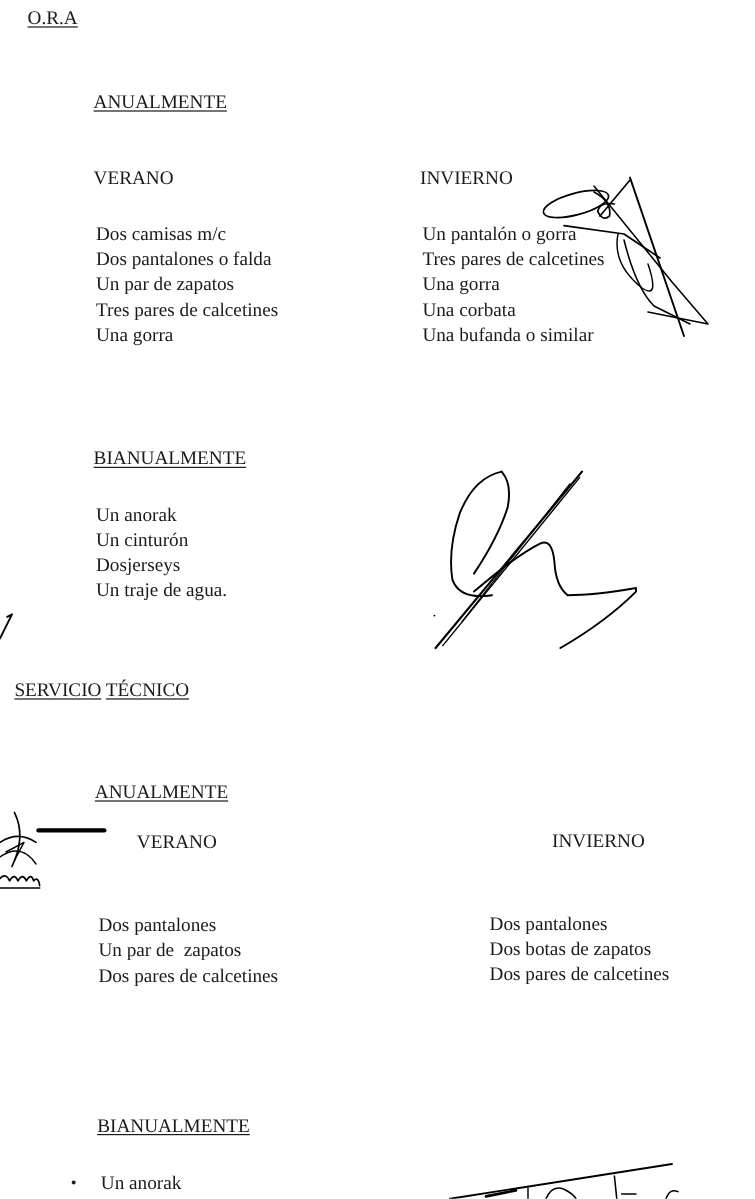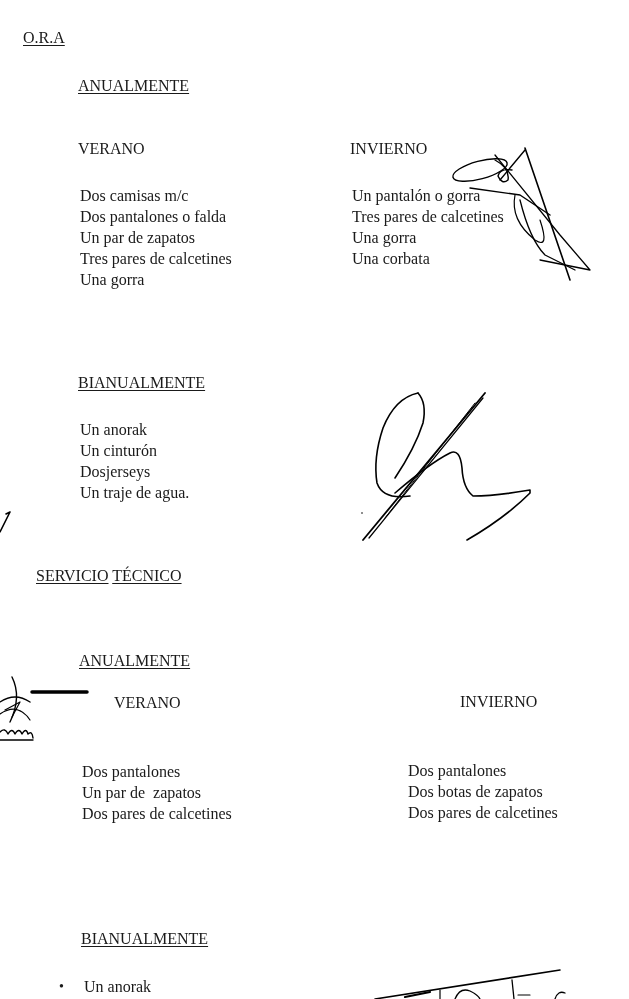--- a/index.html
+++ b/index.html
@@ -23,39 +23,40 @@
     .sig { position: absolute; overflow: visible; }
     .sig path, .sig line, .sig ellipse { fill: none; stroke: #000; stroke-linecap: round; stroke-linejoin: round; }
     .bullet-list li { position: relative; }
     .bullet-list li .dot {
       position: absolute; left: -25px; top: 0; font-size: 14px;
     }
   </style>
 </head>
 <body>
 
-<div class="abs u" style="left:23px; top:29px;">O.R.A</div>
+<div class="abs u" style="left:23px; top:7px;">O.R.A</div>
 
 <div class="abs u" style="left:78px; top:77px;">ANUALMENTE</div>
 
 <div class="abs" style="left:78px; top:140px;">VERANO</div>
 <ul class="list" style="left:78px; top:183px;">
   <li>Dos camisas m/c</li>
   <li>Dos pantalones o falda</li>
   <li>Un par de zapatos</li>
   <li>Tres pares de calcetines</li>
   <li>Una gorra</li>
 </ul>
 
 <div class="abs" style="left:350px; top:140px;">INVIERNO</div>
 <ul class="list" style="left:350px; top:183px;">
   <li>Un pantalón o gorra</li>
   <li>Tres pares de calcetines</li>
   <li>Una gorra</li>
   <li>Una corbata</li>
+  <li>Una bufanda o similar</li>
 </ul>
 
 <svg class="sig" style="left:440px; top:140px;" width="170" height="150" viewBox="0 0 170 150">
   <ellipse cx="40" cy="30" rx="28" ry="9" transform="rotate(-15 40 30)" stroke-width="1.4"></ellipse>
   <path d="M55 20 Q70 28 68 40 Q62 45 58 36 Q60 28 72 30" stroke-width="1.4"></path>
   <path d="M85 10 L60 40" stroke-width="1.4"></path>
   <path d="M30 48 L80 55 L110 75" stroke-width="1.4"></path>
   <path d="M85 8 L130 140" stroke-width="1.6"></path>
   <path d="M55 15 L120 95 L150 130 L100 120" stroke-width="1.3"></path>
   <path d="M80 60 Q90 100 105 115 L135 130" stroke-width="1.3"></path>
@@ -77,21 +78,21 @@
   <path d="M128 10 L14 150" stroke-width="1.2"></path>
   <path d="M120 15 L30 130" stroke-width="1.0"></path>
   <path d="M40 105 Q75 75 95 65 Q105 60 107 80 Q108 100 118 108 Q140 108 175 102 L175 105 Q150 130 112 152" stroke-width="1.6"></path>
   <circle cx="7" cy="125" r="0.8" fill="#000" stroke="none"></circle>
 </svg>
 
 <svg class="sig" style="left:0px; top:508px;" width="14" height="28" viewBox="0 0 14 28">
   <path d="M0 24 L10 4 M10 4 L6 6" stroke-width="1.6"></path>
 </svg>
 
-<div class="abs" style="left:36px; top:567px;">
+<div class="abs" style="left:12px; top:567px;">
   <span class="u">SERVICIO</span>
   <span class="u">TÉCNICO</span>
 </div>
 
 <div class="abs u" style="left:79px; top:652px;">ANUALMENTE</div>
 
 <svg class="sig" style="left:0px; top:672px;" width="90" height="75" viewBox="0 0 90 75">
   <path d="M12 5 Q22 25 10 50" stroke-width="1.4"></path>
   <path d="M0 30 Q15 20 30 30" stroke-width="1.4"></path>
   <path d="M0 42 Q18 30 30 48" stroke-width="1.2"></path>

